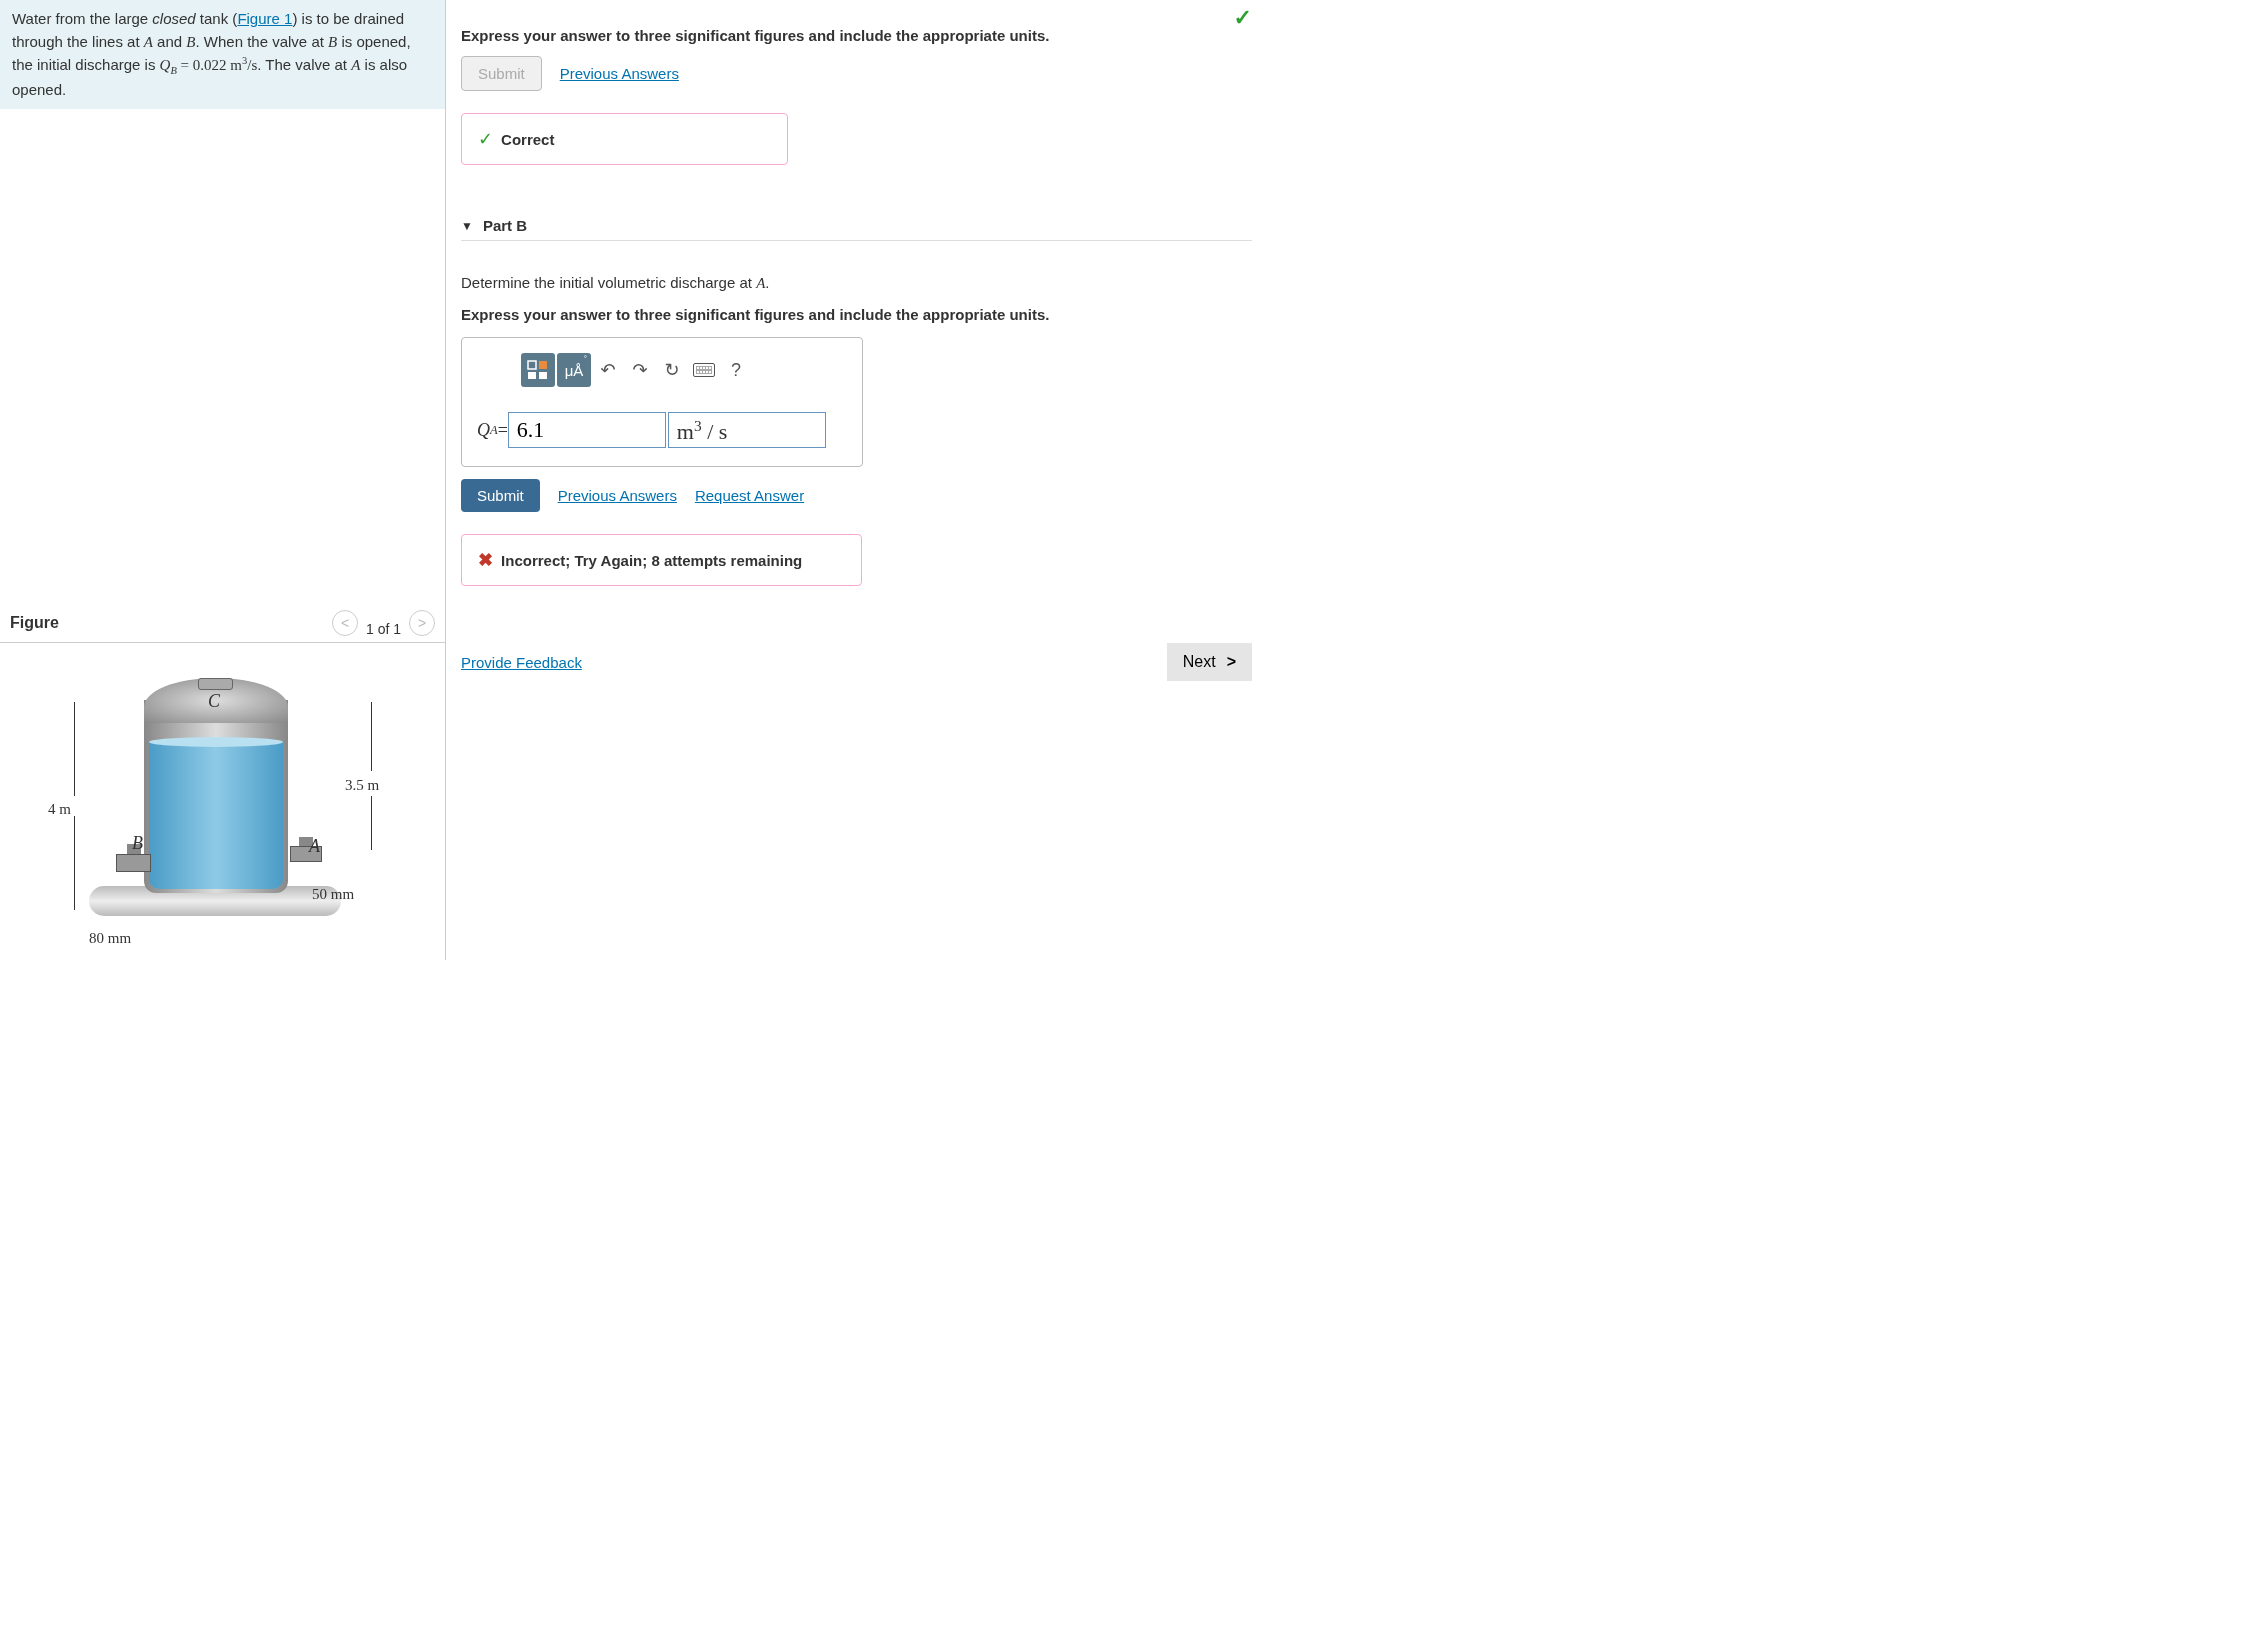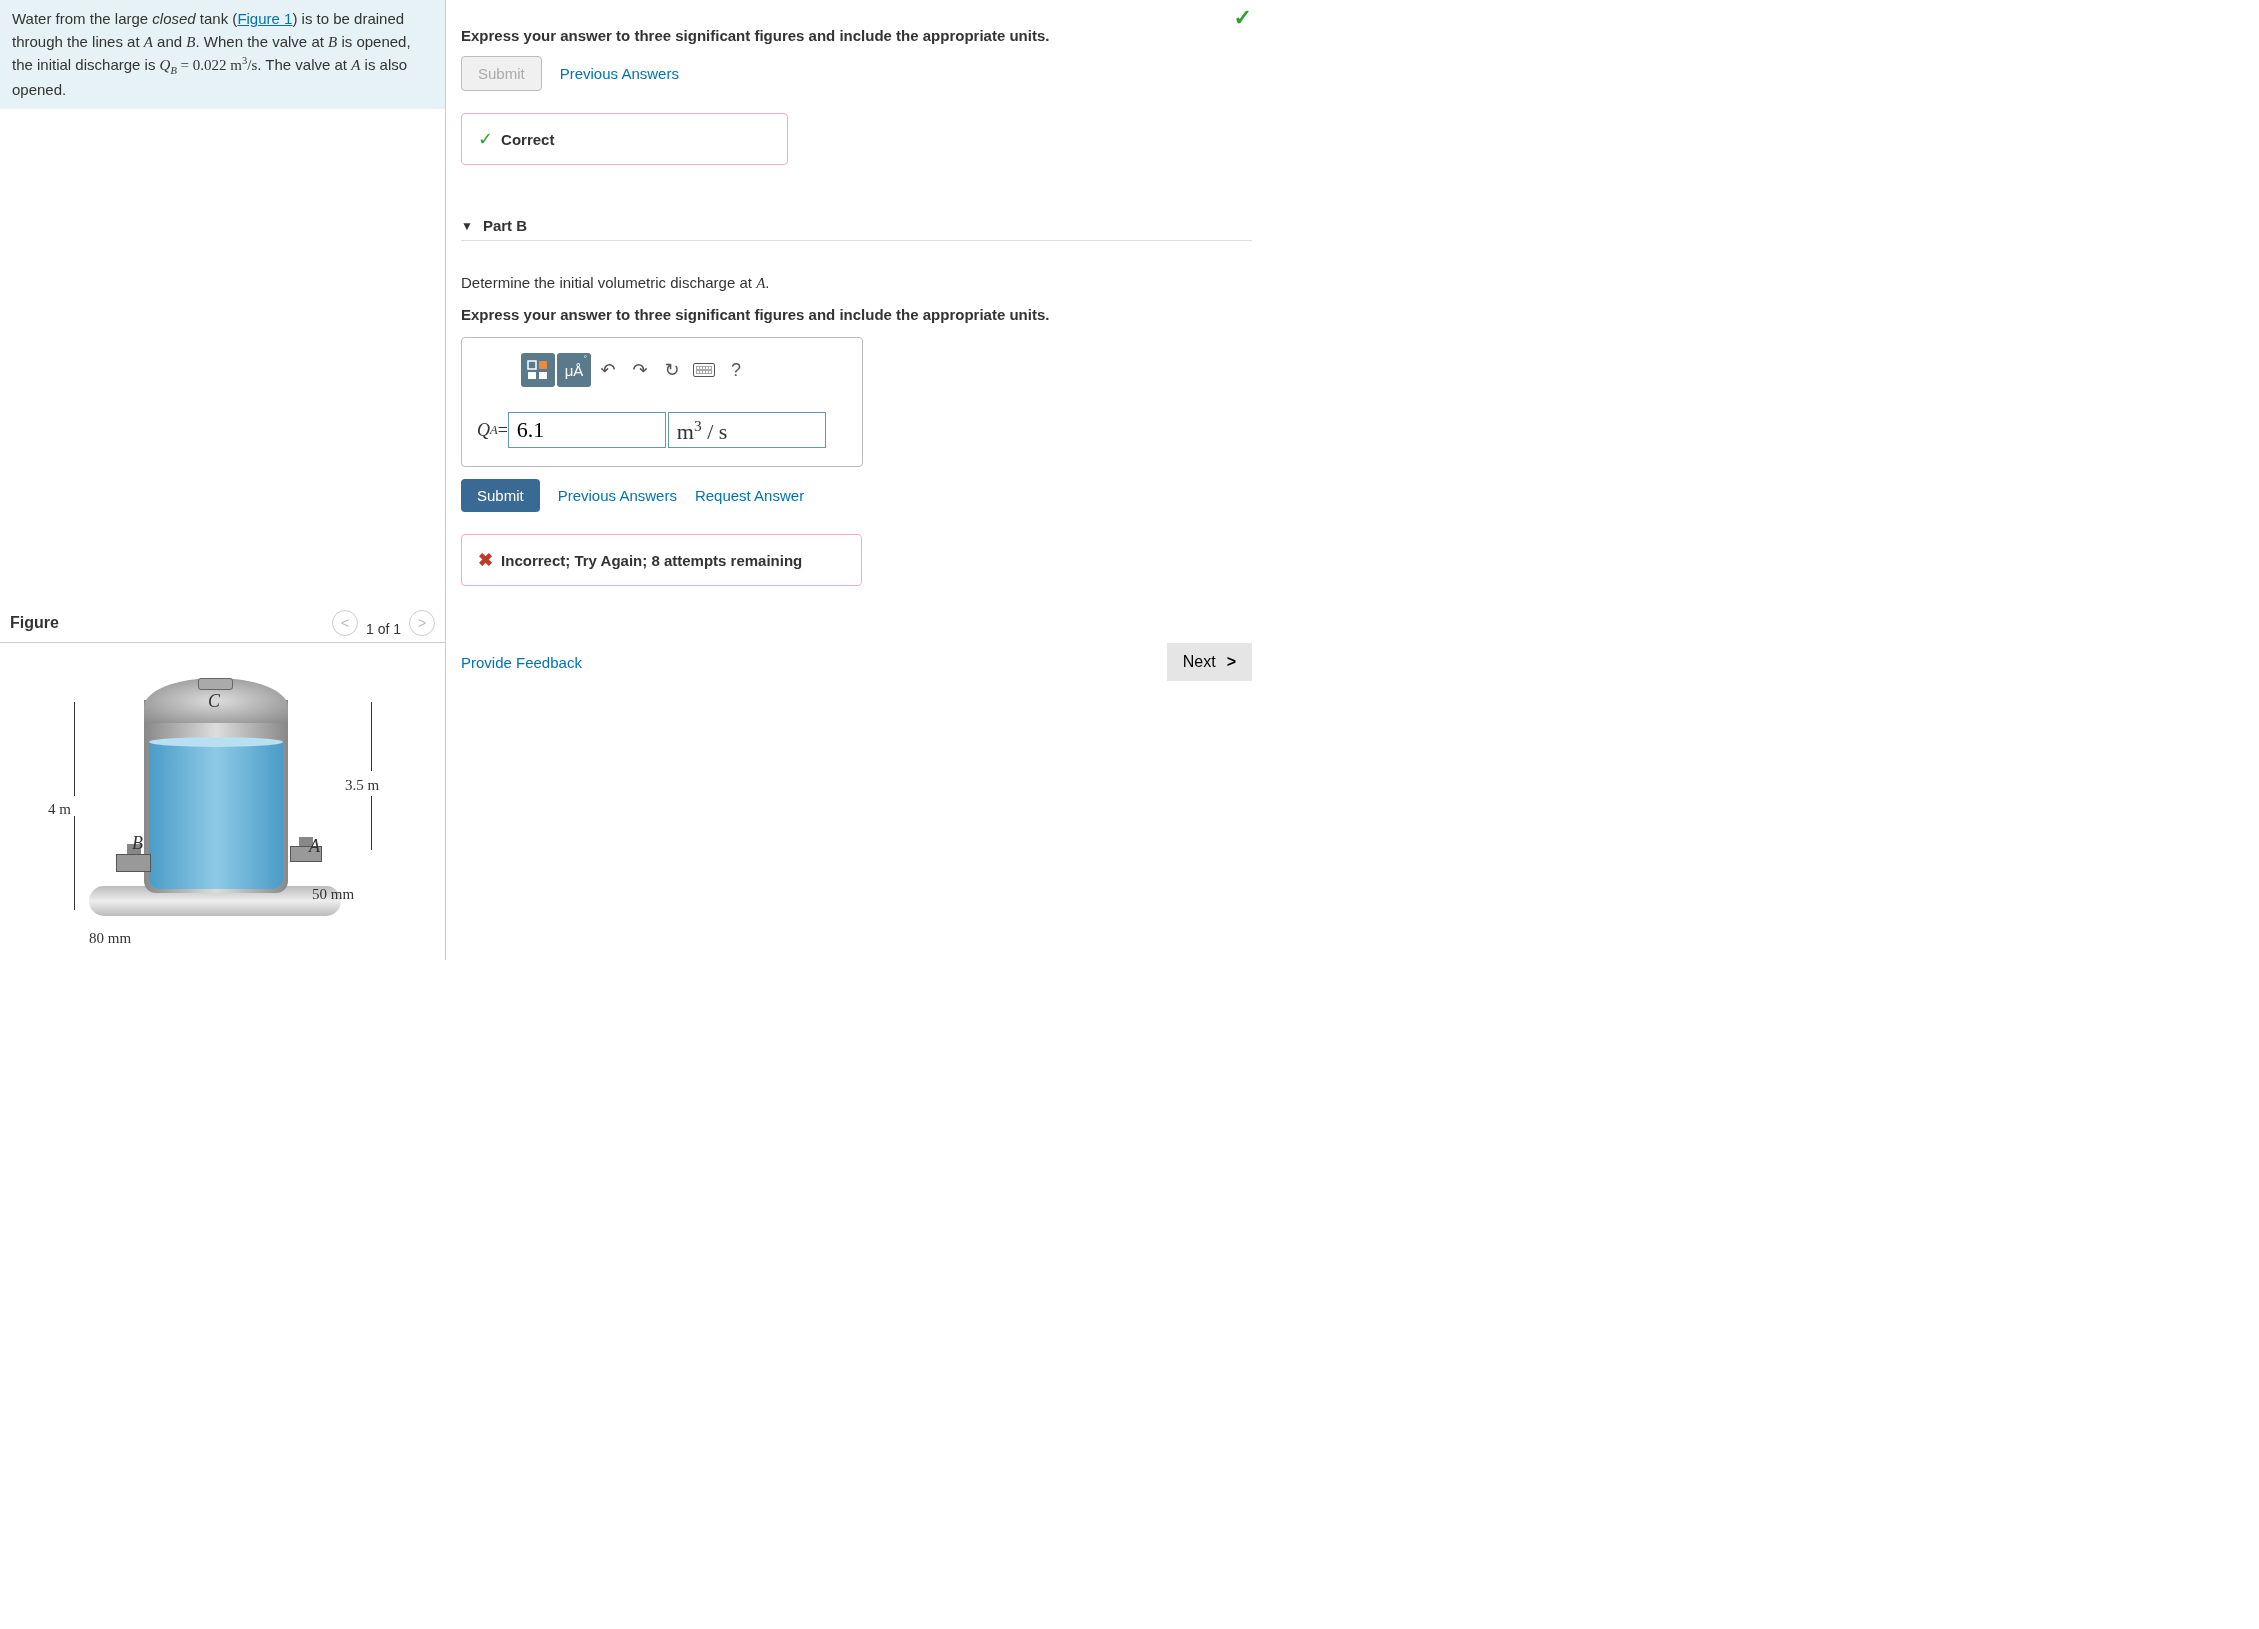--- a/index.html
+++ b/index.html
@@ -33,21 +33,21 @@
 .dim-lbl { position: absolute; font-family: 'Times New Roman', serif; font-size: 15px; }
 .dim-line { position: absolute; background: #333; }
 .check-top { position: absolute; right: 15px; top: 5px; color: #2ca02c; font-size: 22px; font-weight: bold; }
 .part-row { border-top: 1px solid #ddd; padding-top: 6px; margin-top: 6px; }
 .q-text { margin: 25px 0 10px 0; line-height: 1.4; }
 .bold { font-weight: bold; }
 .ans-box { border: 1px solid #bbb; border-radius: 4px; padding: 14px 12px; display: inline-block; margin: 8px 0; font-size: 16px; width: 307px; }
 .btn { border: 1px solid #bbb; border-radius: 4px; padding: 8px 16px; font-size: 15px; cursor: pointer; }
 .btn-disabled { background: #f0f0f0; color: #aaa; }
 .btn-primary { background: #396a93; color: #fff; border: none; }
-.link { color: #0073b1; cursor: pointer; font-size: 15px; }
+.link { color: #0073b1; text-decoration: underline; cursor: pointer; font-size: 15px; }
 .actions { display: flex; align-items: center; gap: 18px; margin: 10px 0; }
 .feedback-box { border: 1px solid #f9a8d4; border-radius: 4px; padding: 14px 16px; display: inline-block; margin: 12px 0; width: 327px; }
 .correct-ic { color: #2ca02c; font-size: 18px; margin-right: 8px; }
 .wrong-ic { color: #c0392b; font-size: 18px; font-weight: bold; margin-right: 8px; }
 .part-header { display: flex; align-items: center; gap: 10px; margin-top: 40px; cursor: pointer; }
 .triangle { font-size: 12px; }
 .editor-box { border: 1px solid #bbb; border-radius: 4px; padding: 0; margin: 12px 0; width: 402px; }
 .toolbar { display: flex; gap: 2px; padding: 15px 59px; align-items: center; }
 .tool-btn { width: 34px; height: 34px; background: #5a7a8c; border-radius: 3px; display: flex; align-items: center; justify-content: center; color: #fff; font-size: 13px; cursor: pointer; }
 .tool-btn.light { background: transparent; color: #555; width: 30px; }

